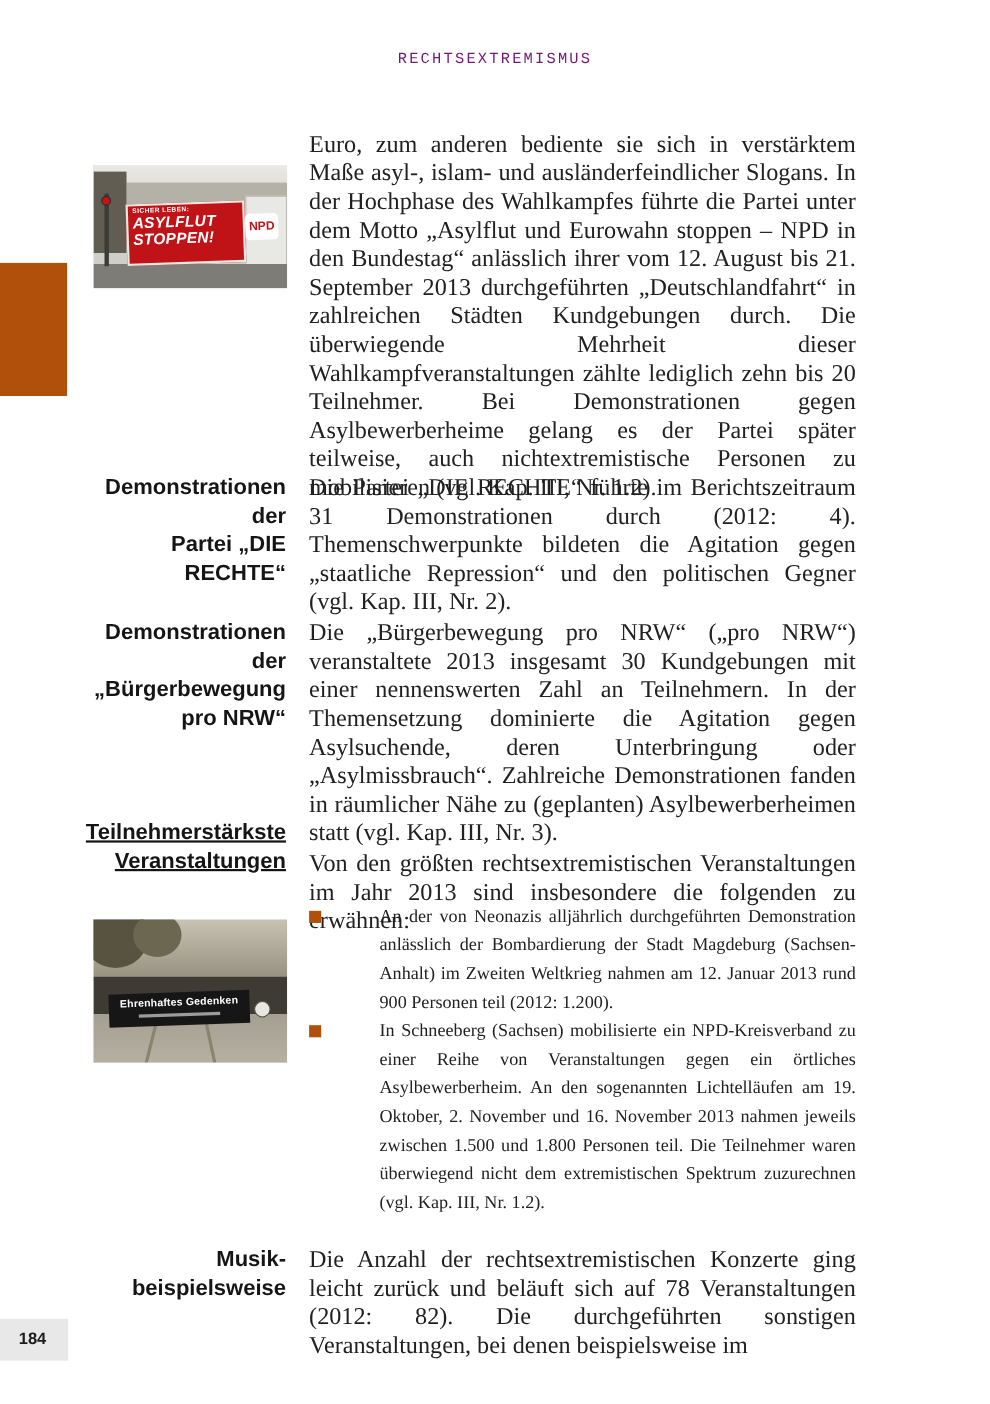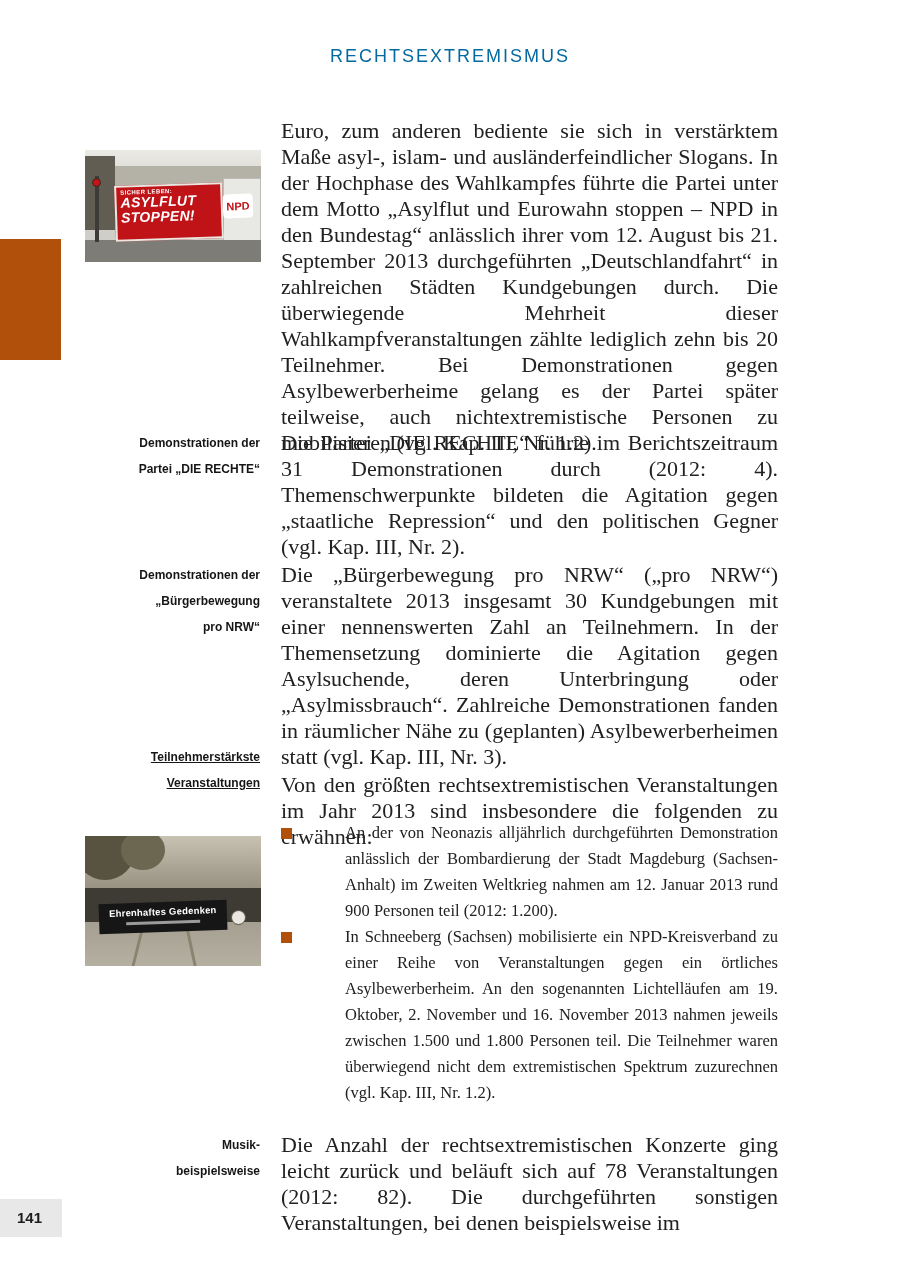--- a/index.html
+++ b/index.html
@@ -4,35 +4,35 @@
 <style>
   * { margin:0; padding:0; box-sizing:border-box; }
   html, body { background:#ffffff; }
   .page {
     position:relative; width:900px; height:1276px; margin:0 auto;
     background:#ffffff; overflow:hidden;
     font-family:"Liberation Serif", serif; color:#212121;
   }
   .header {
     position:absolute; top:46px; left:0; width:100%; text-align:center;
-    font-family:Liberation Sans, sans-serif; font-size:18px;
-    letter-spacing:2px; color:#0369a1;
+    font-family:Liberation Mono, monospace; font-size:14px;
+    letter-spacing:2px; color:#701a75;
   }
   .accent-bar { position:absolute; left:0; top:239px; width:61px; height:121px; background:#b1500b; }
   .pagenum {
     position:absolute; left:0; top:1199px; width:62px; height:38px; background:#e8e8e8;
     font-family:"Liberation Sans", sans-serif; font-weight:bold; font-size:15px;
     line-height:38px; padding-left:17px; color:#1c1c1c;
   }
 
   
   .mlabel {
     position:absolute; left:60px; width:200px; text-align:right;
     font-family:"Liberation Sans", sans-serif; font-weight:bold;
-    font-size:12px; line-height:26px; color:#151515; white-space:pre-line;
+    font-size:20px; line-height:26px; color:#151515; white-space:pre-line;
   }
   .btext {
     position:absolute; left:281px; width:497px;
     font-size:22px; line-height:26px; text-align:justify;
   }
   .t1 { top:118px; }
   .l2 { top:430px; } .t2 { top:430px; }
   .l3 { top:562px; } .t3 { top:562px; }
   .l4 { top:744px;text-decoration:underline; } .t4 { top:772px; }
   .l5 { top:1132px; } .t5 { top:1132px; }
@@ -150,15 +150,15 @@
     <div class="bullet-item">
       <span class="bullet-sq"></span>
       <div class="bullet-text">In Schneeberg (Sachsen) mobilisierte ein NPD-Kreisverband zu einer Reihe von Veranstaltungen gegen ein örtliches Asylbewerberheim. An den sogenannten Lichtelläufen am 19. Oktober, 2. November und 16. November 2013 nahmen jeweils zwischen 1.500 und 1.800 Personen teil. Die Teilnehmer waren überwiegend nicht dem extremistischen Spektrum zuzurechnen (vgl. Kap. III, Nr. 1.2).</div>
     </div>
   </div>
 
   <div class="mlabel l5">Musik-
 beispielsweise</div>
   <div class="btext t5">Die Anzahl der rechtsextremistischen Konzerte ging leicht zurück und beläuft sich auf 78 Veranstaltungen (2012: 82). Die durchgeführten sonstigen Veranstaltungen, bei denen beispielsweise im</div>
 
-  <div class="pagenum">141</div>
+  <div class="pagenum">184</div>
 
 </div>
 
 </body></html>

